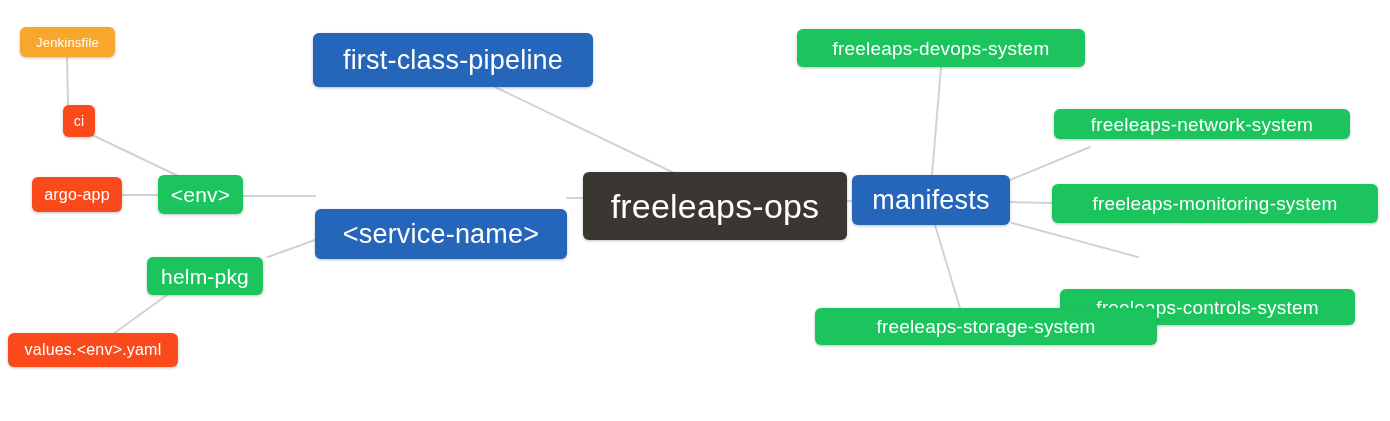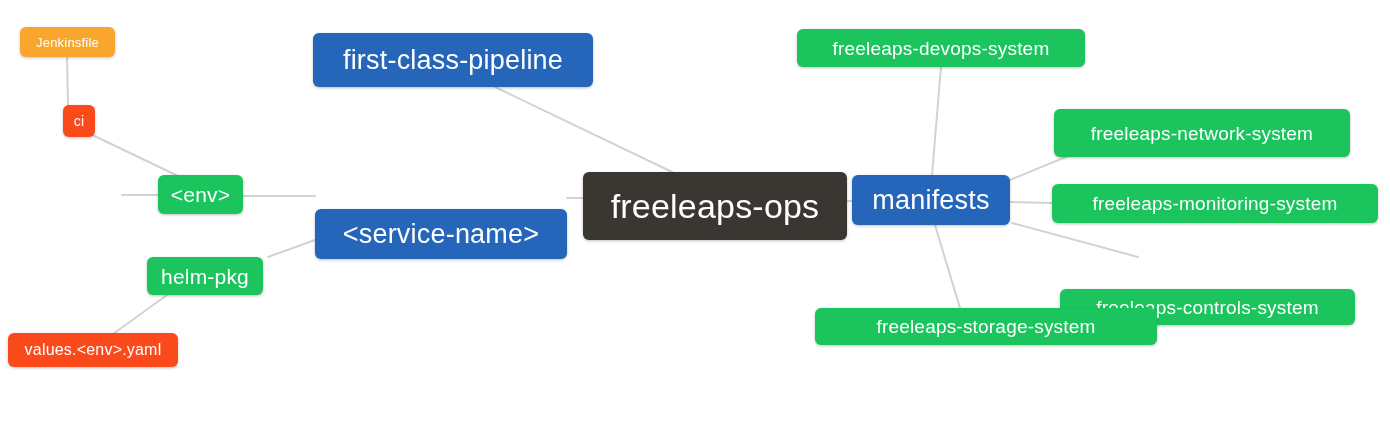--- a/index.html
+++ b/index.html
@@ -56,20 +56,23 @@
       <line x1="1010" y1="202" x2="1052" y2="203" stroke="#d2d2d2" stroke-width="2" stroke-linecap="round"></line>
       <line x1="1012" y1="223" x2="1138" y2="257" stroke="#d2d2d2" stroke-width="2" stroke-linecap="round"></line>
       <line x1="935" y1="225" x2="960" y2="308" stroke="#d2d2d2" stroke-width="2" stroke-linecap="round"></line>
     </svg>
 <div class="node" style="left: 20px; top: 27px; width: 95px; height: 30px; background: rgb(249, 167, 44); font-size: 13px;">
       <span>Jenkinsfile</span>
     </div>
     <div class="node" style="left: 63px; top: 105px; width: 32px; height: 32px; background: rgb(250, 74, 28); font-size: 14px;">
       <span>ci</span>
     </div>
+    <div class="node" style="left: 32px; top: 177px; width: 90px; height: 35px; background: rgb(250, 74, 28); font-size: 16px;">
+      <span>argo-app</span>
+    </div>
     <div class="node" style="left: 158px; top: 175px; width: 85px; height: 39px; background: rgb(28, 196, 94); font-size: 21px;">
       <span>&lt;env&gt;</span>
     </div>
     <div class="node" style="left: 147px; top: 257px; width: 116px; height: 38px; background: rgb(28, 196, 94); font-size: 21px;">
       <span>helm-pkg</span>
     </div>
     <div class="node" style="left: 8px; top: 333px; width: 170px; height: 34px; background: rgb(250, 74, 28); font-size: 16px;">
       <span>values.&lt;env&gt;.yaml</span>
     </div>
     <div class="node" style="left: 313px; top: 33px; width: 280px; height: 54px; background: rgb(37, 102, 186); font-size: 27px;">
@@ -80,21 +83,21 @@
     </div>
     <div class="node" style="left: 583px; top: 172px; width: 264px; height: 68px; background: rgb(58, 54, 50); font-size: 34px;">
       <span>freeleaps-ops</span>
     </div>
     <div class="node" style="left: 852px; top: 175px; width: 158px; height: 50px; background: rgb(37, 102, 186); font-size: 27px;">
       <span>manifests</span>
     </div>
     <div class="node" style="left: 797px; top: 29px; width: 288px; height: 38px; background: rgb(28, 196, 94); font-size: 19px;">
       <span>freeleaps-devops-system</span>
     </div>
-    <div class="node" style="left: 1054px; top: 109px; width: 296px; height: 48px; background: rgb(28, 196, 94); font-size: 19px;">
+    <div class="node" style="left: 1054px; top: 109px; width: 296px; height: 30px; background: rgb(28, 196, 94); font-size: 19px;">
       <span>freeleaps-network-system</span>
     </div>
     <div class="node" style="left: 1052px; top: 184px; width: 326px; height: 39px; background: rgb(28, 196, 94); font-size: 19px;">
       <span>freeleaps-monitoring-system</span>
     </div>
     <div class="node" style="left: 1060px; top: 257px; width: 295px; height: 36px; background: rgb(28, 196, 94); font-size: 19px; margin-top: 32px;">
       <span>freeleaps-controls-system</span>
     </div>
     <div class="node" style="left: 815px; top: 308px; width: 342px; height: 37px; background: rgb(28, 196, 94); font-size: 19px;">
       <span>freeleaps-storage-system</span>

